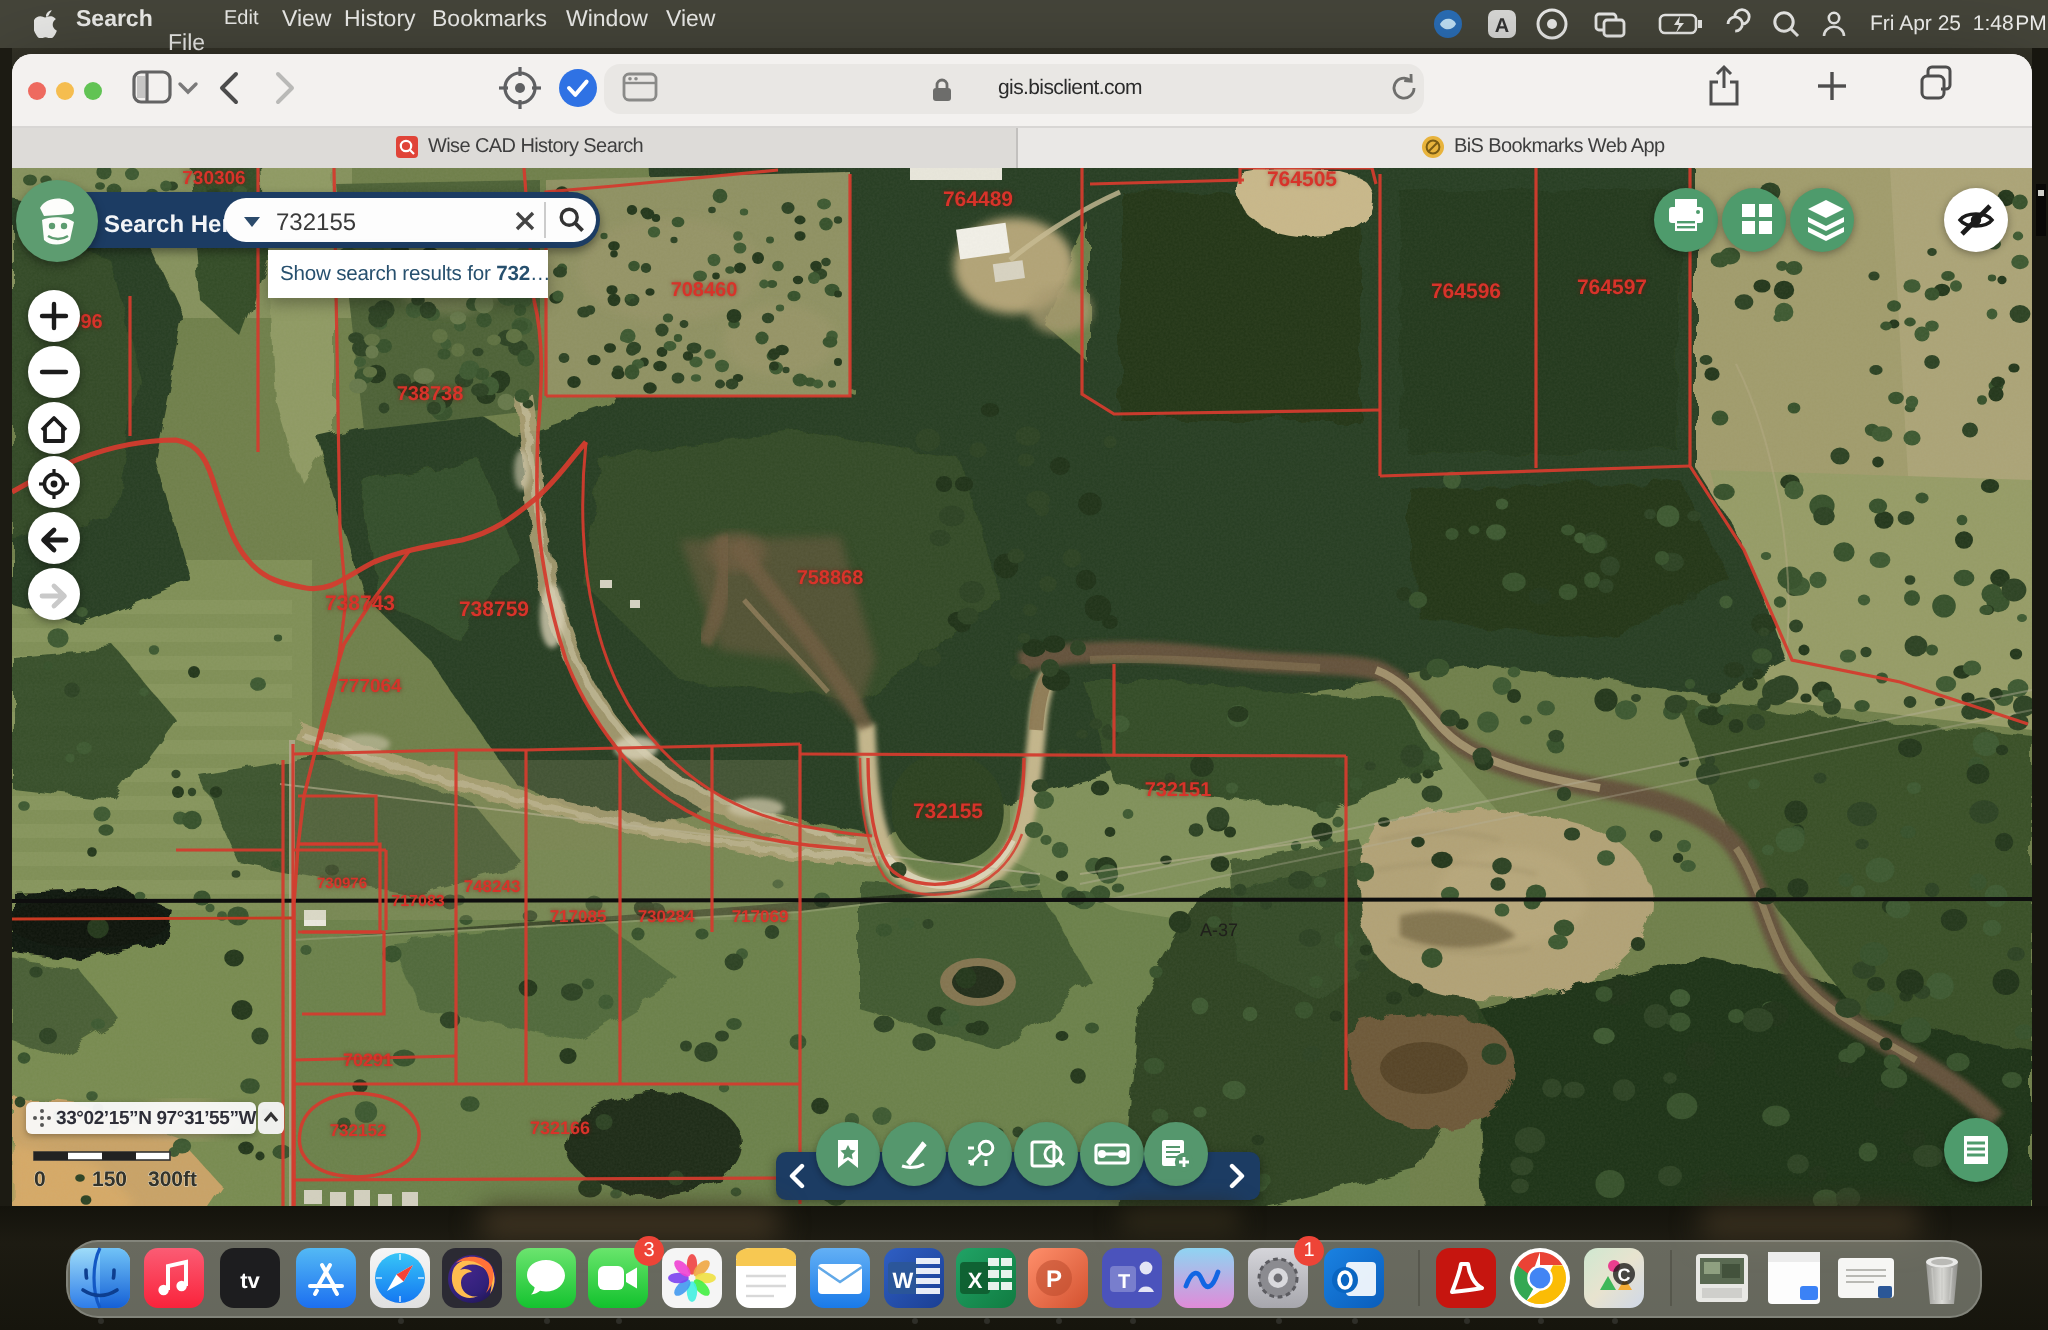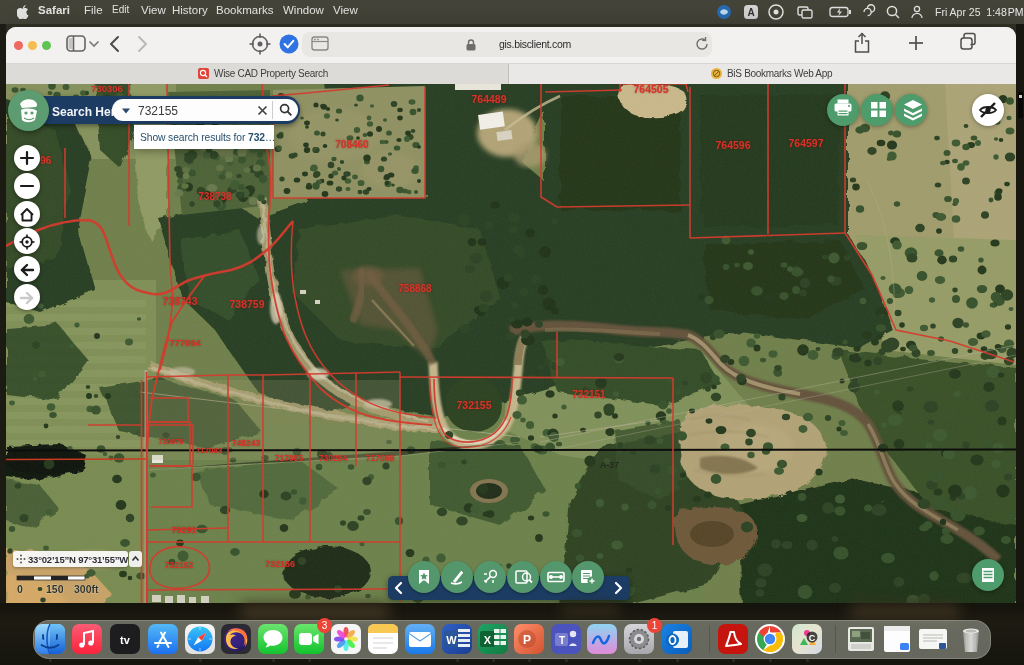--- a/index.html
+++ b/index.html
@@ -5,22 +5,22 @@
 .abs{position:absolute}
 </style></head><body>
 <div class="abs" style="left:0;top:0;width:1024px;height:665px;background:linear-gradient(180deg,#3a392e 0%,#2b2a20 8%,#201f17 50%,#1b1a12 100%)"></div>
 <div class="abs" style="left:250px;top:604px;width:120px;height:20px;background:#4a3c28;border-radius:8px;filter:blur(6px)"></div>
 <div class="abs" style="left:860px;top:604px;width:90px;height:18px;background:#3c3322;border-radius:8px;filter:blur(6px)"></div>
 <div class="abs" style="left:60px;top:606px;width:70px;height:16px;background:#32301f;border-radius:8px;filter:blur(5px)"></div>
 <div class="abs" style="left:0;top:0;width:1024px;height:24px;background:#45453a"></div>
 <svg width="12" height="14" viewBox="0 0 100 115" style="position:absolute;left:17px;top:5px">
     <path fill="#e8e8e6" d="M66,12 c5,-6 9,-12 8,-12 c-7,0.5 -14,5 -18,10 c-4,5 -7,11 -6,17 c7,0.5 13,-4 16,-15 z M78,61 c0,-16 13,-23 13,-24 c-7,-10 -18,-12 -22,-12 c-9,-1 -18,5 -23,5 c-5,0 -12,-5 -20,-5 c-10,0 -20,6 -25,15 c-11,19 -3,47 8,62 c5,8 11,16 19,16 c8,0 11,-5 20,-5 c9,0 12,5 20,5 c8,0 14,-8 19,-15 c6,-9 8,-17 8,-18 c0,0 -17,-7 -17,-24 z"></path>
   </svg>
-<div class="abs" style="left:38px;top:4px;font-size:11.5px;font-weight:700;color:#ebebe8;white-space:nowrap">Safari</div>
-<div class="abs" style="left:84px;top:4px;font-size:11.5px;font-weight:400;color:#ebebe8;white-space:nowrap">File</div>
+<div class="abs" style="left:38px;top:4px;font-size:11.5px;font-weight:700;color:#ebebe8;white-space:nowrap">Search</div>
+<div class="abs" style="left:84px;top:16px;font-size:11.5px;font-weight:400;color:#ebebe8;white-space:nowrap">File</div>
 <div class="abs" style="left:112px;top:4px;font-size:10px;font-weight:400;color:#ebebe8;white-space:nowrap">Edit</div>
 <div class="abs" style="left:141px;top:4px;font-size:11.5px;font-weight:400;color:#ebebe8;white-space:nowrap">View</div>
 <div class="abs" style="left:172px;top:4px;font-size:11.5px;font-weight:400;color:#ebebe8;white-space:nowrap">History</div>
 <div class="abs" style="left:216px;top:4px;font-size:11.5px;font-weight:400;color:#ebebe8;white-space:nowrap">Bookmarks</div>
 <div class="abs" style="left:283px;top:4px;font-size:11.5px;font-weight:400;color:#ebebe8;white-space:nowrap">Window</div>
 <div class="abs" style="left:333px;top:4px;font-size:11.5px;font-weight:400;color:#ebebe8;white-space:nowrap">View</div>
 <svg width="220" height="18" viewBox="0 0 220 18" style="position:absolute;left:712px;top:3px">
     <circle cx="12" cy="9" r="7" fill="#2a6db5"></circle>
     <path d="M8,9 C10,5 15,6 16,9 C14,13 9,12 8,9 Z" fill="#bfe0f5"></path>
     <rect x="32" y="2" width="14" height="14" rx="3.5" fill="#d8d8d6"></rect>
@@ -86,21 +86,21 @@
 <rect x="109" y="6" width="11" height="11" rx="2.5" fill="none" stroke="#4e4e4e" stroke-width="1.5"></rect>
     <path d="M112,6 v-2.5 a 2,2 0 0,1 2,-2 h7 a2,2 0 0,1 2,2 v7 a2,2 0 0,1 -2,2 h-2.5" fill="none" stroke="#4e4e4e" stroke-width="1.5"></path>
 </svg>
 <div class="abs" style="left:6px;top:64px;width:1010px;height:20px;background:#eae8e6"></div>
 <div class="abs" style="left:6px;top:64px;width:503px;height:20px;background:#dddbd8;border-right:1px solid #c2c0be"></div>
 <div class="abs" style="left:198px;top:68px;width:11px;height:11px;border-radius:2px;background:#e04438"></div>
 <svg class="abs" width="11" height="11" viewBox="0 0 11 11" style="left:198px;top:68px">
     <circle cx="5" cy="5" r="2.6" fill="none" stroke="#fff" stroke-width="1.1"></circle>
     <line x1="7" y1="7" x2="9" y2="9" stroke="#fff" stroke-width="1.1"></line>
   </svg>
-<div class="abs" style="left:214px;top:67.5px;font-size:10px;letter-spacing:-0.3px;color:#3e3e3e">Wise CAD Property Search</div>
+<div class="abs" style="left:214px;top:67.5px;font-size:10px;letter-spacing:-0.3px;color:#3e3e3e">Wise CAD History Search</div>
 <div class="abs" style="left:711px;top:68px;width:11px;height:11px;border-radius:50%;background:#e8b33c"></div>
 <svg class="abs" width="11" height="11" viewBox="0 0 11 11" style="left:711px;top:68px">
     <circle cx="5.5" cy="5.5" r="3.2" fill="none" stroke="#7a5c14" stroke-width="1"></circle>
     <line x1="3" y1="8" x2="8" y2="3" stroke="#7a5c14" stroke-width="1"></line>
   </svg>
 <div class="abs" style="left:727px;top:67.5px;font-size:10px;letter-spacing:-0.3px;color:#3e3e3e">BiS Bookmarks Web App</div>
 <svg width="1011" height="519" viewBox="6 84 1011 519" style="position:absolute;left:6px;top:84px">
     <defs>
 <filter id="blur1">
         <feGaussianBlur stdDeviation="1.2"></feGaussianBlur>

